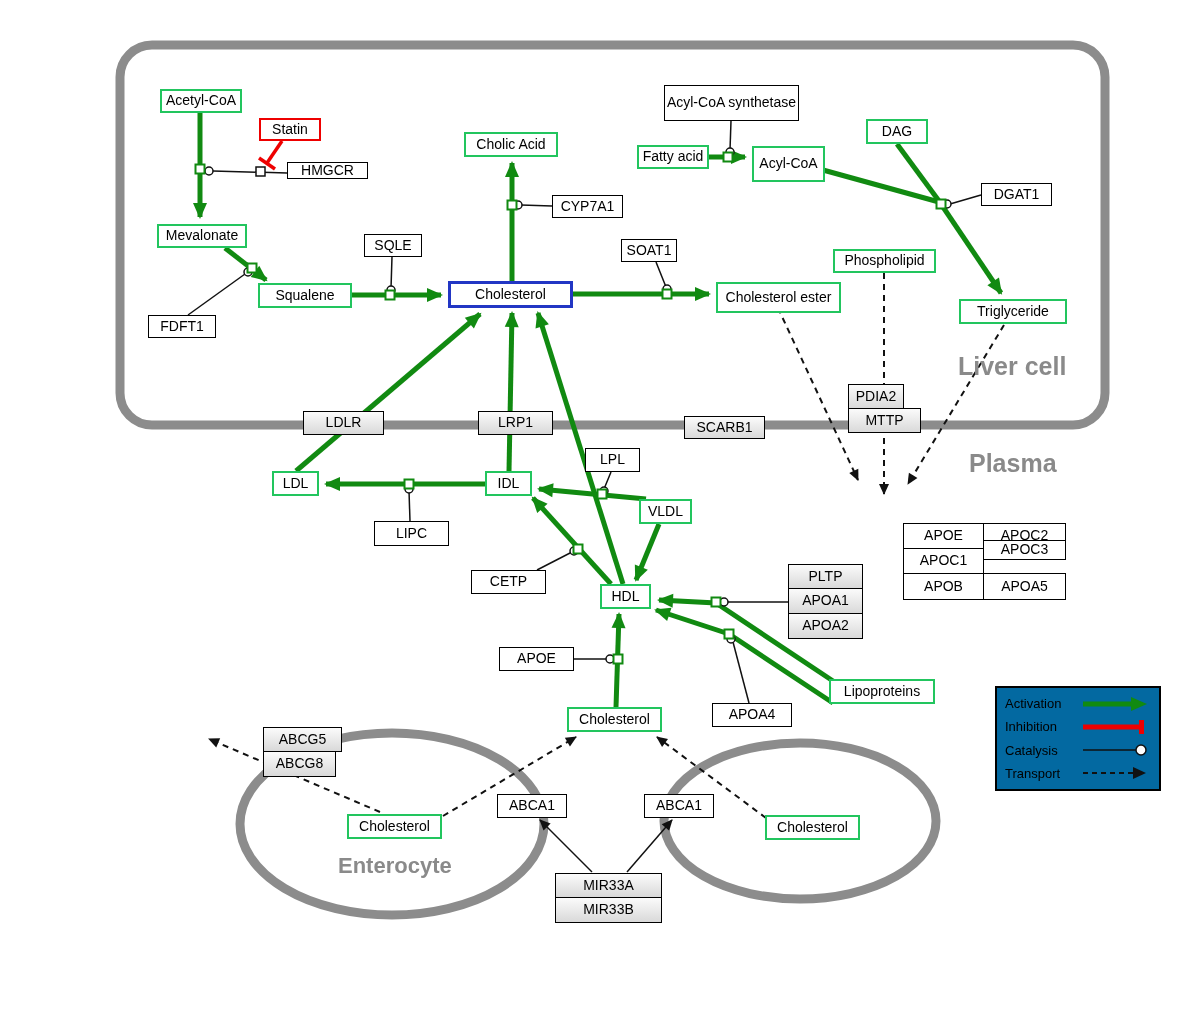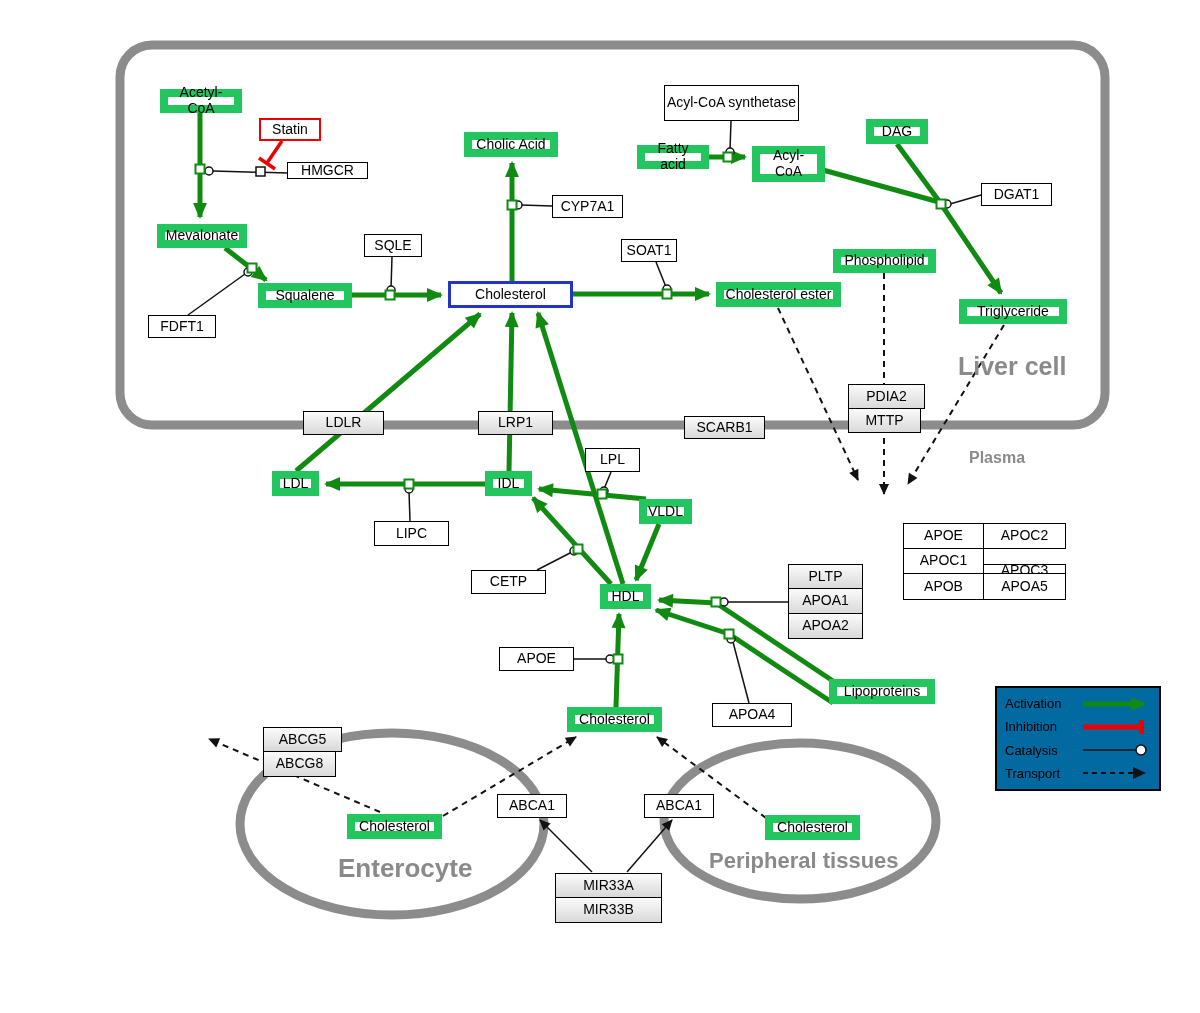--- a/index.html
+++ b/index.html
@@ -6,21 +6,21 @@
   .canvas{
     position:relative;width:1200px;height:1013px;background:#fff;overflow:hidden;
     font-family:"Liberation Sans", sans-serif;color:#000;
   }
   svg.layer{position:absolute;left:0;top:0;z-index:1;}
   .box{
     position:absolute;z-index:2;box-sizing:border-box;
     display:flex;align-items:center;justify-content:center;text-align:center;
     background:#fff;border:1px solid #000;font-size:14px;line-height:1.12;
   }
-  .box.blue{border:8px solid #22c55e;}
+  .box.blue{border:2px solid #22c55e;}
   .box.blue.thick{border:3px solid #2236c4;}
   .box.red{border:2px solid #ee0000;}
   .box.gray{background:linear-gradient(#fbfbfb,#d9d9d9);}
   .region-label{
     position:absolute;z-index:2;font-weight:bold;color:#8a8a8a;white-space:nowrap;
   }
   .legend{
     position:absolute;z-index:3;left:995px;top:686px;width:166px;height:105px;
     box-sizing:border-box;border:2px solid #000;background:#0369a1;
     display:flex;flex-direction:column;justify-content:space-around;padding:4px 8px;
@@ -137,21 +137,21 @@
 
   <div class="box blue" style="left:160px;top:89px;width:82px;height:24px">Acetyl-CoA</div>
   <div class="box blue" style="left:157px;top:224px;width:90px;height:24px">Mevalonate</div>
   <div class="box blue" style="left:258px;top:283px;width:94px;height:25px">Squalene</div>
   <div class="box blue thick" style="left:448px;top:281px;width:125px;height:27px">Cholesterol</div>
   <div class="box blue" style="left:464px;top:132px;width:94px;height:25px">Cholic Acid</div>
   <div class="box blue" style="left:637px;top:145px;width:72px;height:24px">Fatty acid</div>
   <div class="box blue" style="left:752px;top:146px;width:73px;height:36px">Acyl-CoA</div>
   <div class="box blue" style="left:866px;top:119px;width:62px;height:25px">DAG</div>
   <div class="box blue" style="left:833px;top:249px;width:103px;height:24px">Phospholipid</div>
-  <div class="box blue" style="left:716px;top:282px;width:125px;height:25px">Cholesterol ester</div>
+  <div class="box blue" style="left:716px;top:282px;width:125px;height:31px">Cholesterol ester</div>
   <div class="box blue" style="left:959px;top:299px;width:108px;height:25px">Triglyceride</div>
   <div class="box blue" style="left:272px;top:471px;width:47px;height:25px">LDL</div>
   <div class="box blue" style="left:485px;top:471px;width:47px;height:25px">IDL</div>
   <div class="box blue" style="left:639px;top:499px;width:53px;height:25px">VLDL</div>
   <div class="box blue" style="left:600px;top:584px;width:51px;height:25px">HDL</div>
   <div class="box blue" style="left:567px;top:707px;width:95px;height:25px">Cholesterol</div>
   <div class="box blue" style="left:829px;top:679px;width:106px;height:25px">Lipoproteins</div>
   <div class="box blue" style="left:347px;top:814px;width:95px;height:25px">Cholesterol</div>
   <div class="box blue" style="left:765px;top:815px;width:95px;height:25px">Cholesterol</div>
 
@@ -168,41 +168,40 @@
   <div class="box" style="left:374px;top:521px;width:75px;height:25px">LIPC</div>
   <div class="box" style="left:471px;top:570px;width:75px;height:24px">CETP</div>
   <div class="box" style="left:499px;top:647px;width:75px;height:24px">APOE</div>
   <div class="box" style="left:712px;top:703px;width:80px;height:24px">APOA4</div>
   <div class="box" style="left:497px;top:794px;width:70px;height:24px">ABCA1</div>
   <div class="box" style="left:644px;top:794px;width:70px;height:24px">ABCA1</div>
 
   <div class="box gray" style="left:303px;top:411px;width:81px;height:24px">LDLR</div>
   <div class="box gray" style="left:478px;top:411px;width:75px;height:24px">LRP1</div>
   <div class="box gray" style="left:684px;top:416px;width:81px;height:23px">SCARB1</div>
-  <div class="box gray" style="left:848px;top:384px;width:77px;height:25px">PDIA2</div>
+  <div class="box gray" style="left:848px;top:384px;width:56px;height:25px">PDIA2</div>
   <div class="box gray" style="left:848px;top:408px;width:73px;height:25px">MTTP</div>
   <div class="box gray" style="left:788px;top:564px;width:75px;height:25px">PLTP</div>
   <div class="box gray" style="left:788px;top:588px;width:75px;height:26px">APOA1</div>
   <div class="box gray" style="left:788px;top:613px;width:75px;height:26px">APOA2</div>
   <div class="box gray" style="left:263px;top:727px;width:79px;height:25px">ABCG5</div>
   <div class="box gray" style="left:263px;top:751px;width:73px;height:26px">ABCG8</div>
   <div class="box gray" style="left:555px;top:873px;width:107px;height:25px">MIR33A</div>
   <div class="box gray" style="left:555px;top:897px;width:107px;height:26px">MIR33B</div>
 
   <div class="box" style="left:903px;top:523px;width:81px;height:26px">APOE</div>
   <div class="box" style="left:983px;top:523px;width:83px;height:26px">APOC2</div>
   <div class="box" style="left:903px;top:548px;width:81px;height:26px">APOC1</div>
-  <div class="box" style="left:983px;top:564px;width:83px;height:14px">APOC3</div>
+  <div class="box" style="left:983px;top:540px;width:83px;height:20px">APOC3</div>
   <div class="box" style="left:903px;top:573px;width:81px;height:27px">APOB</div>
   <div class="box" style="left:983px;top:573px;width:83px;height:27px">APOA5</div>
 
   <div class="region-label" style="left:958px;top:352px;font-size:25px">Liver cell</div>
-  <div class="region-label" style="left:969px;top:449px;font-size:16px">Plasma</div>
-  <div class="region-label" style="left:338px;top:853px;font-size:26px">Enterocyte</div>
-  <div class="region-label" style="left:709px;top:848px;font-size:22px">Peripheral tissues</div>
+  <div class="region-label" style="left:969px;top:449px;font-size:25px">Plasma</div>
+  <div class="region-label" style="left:338px;top:853px;font-size:22px">Enterocyte</div>
 
   <div class="legend">
     <div class="lrow">
       <span>Activation</span>
       <svg width="70" height="18">
         <line x1="2" y1="9" x2="50" y2="9" stroke="#118a11" stroke-width="5"></line>
         <polygon points="50,2 66,9 50,16" fill="#118a11"></polygon>
       </svg>
     </div>
     <div class="lrow">

